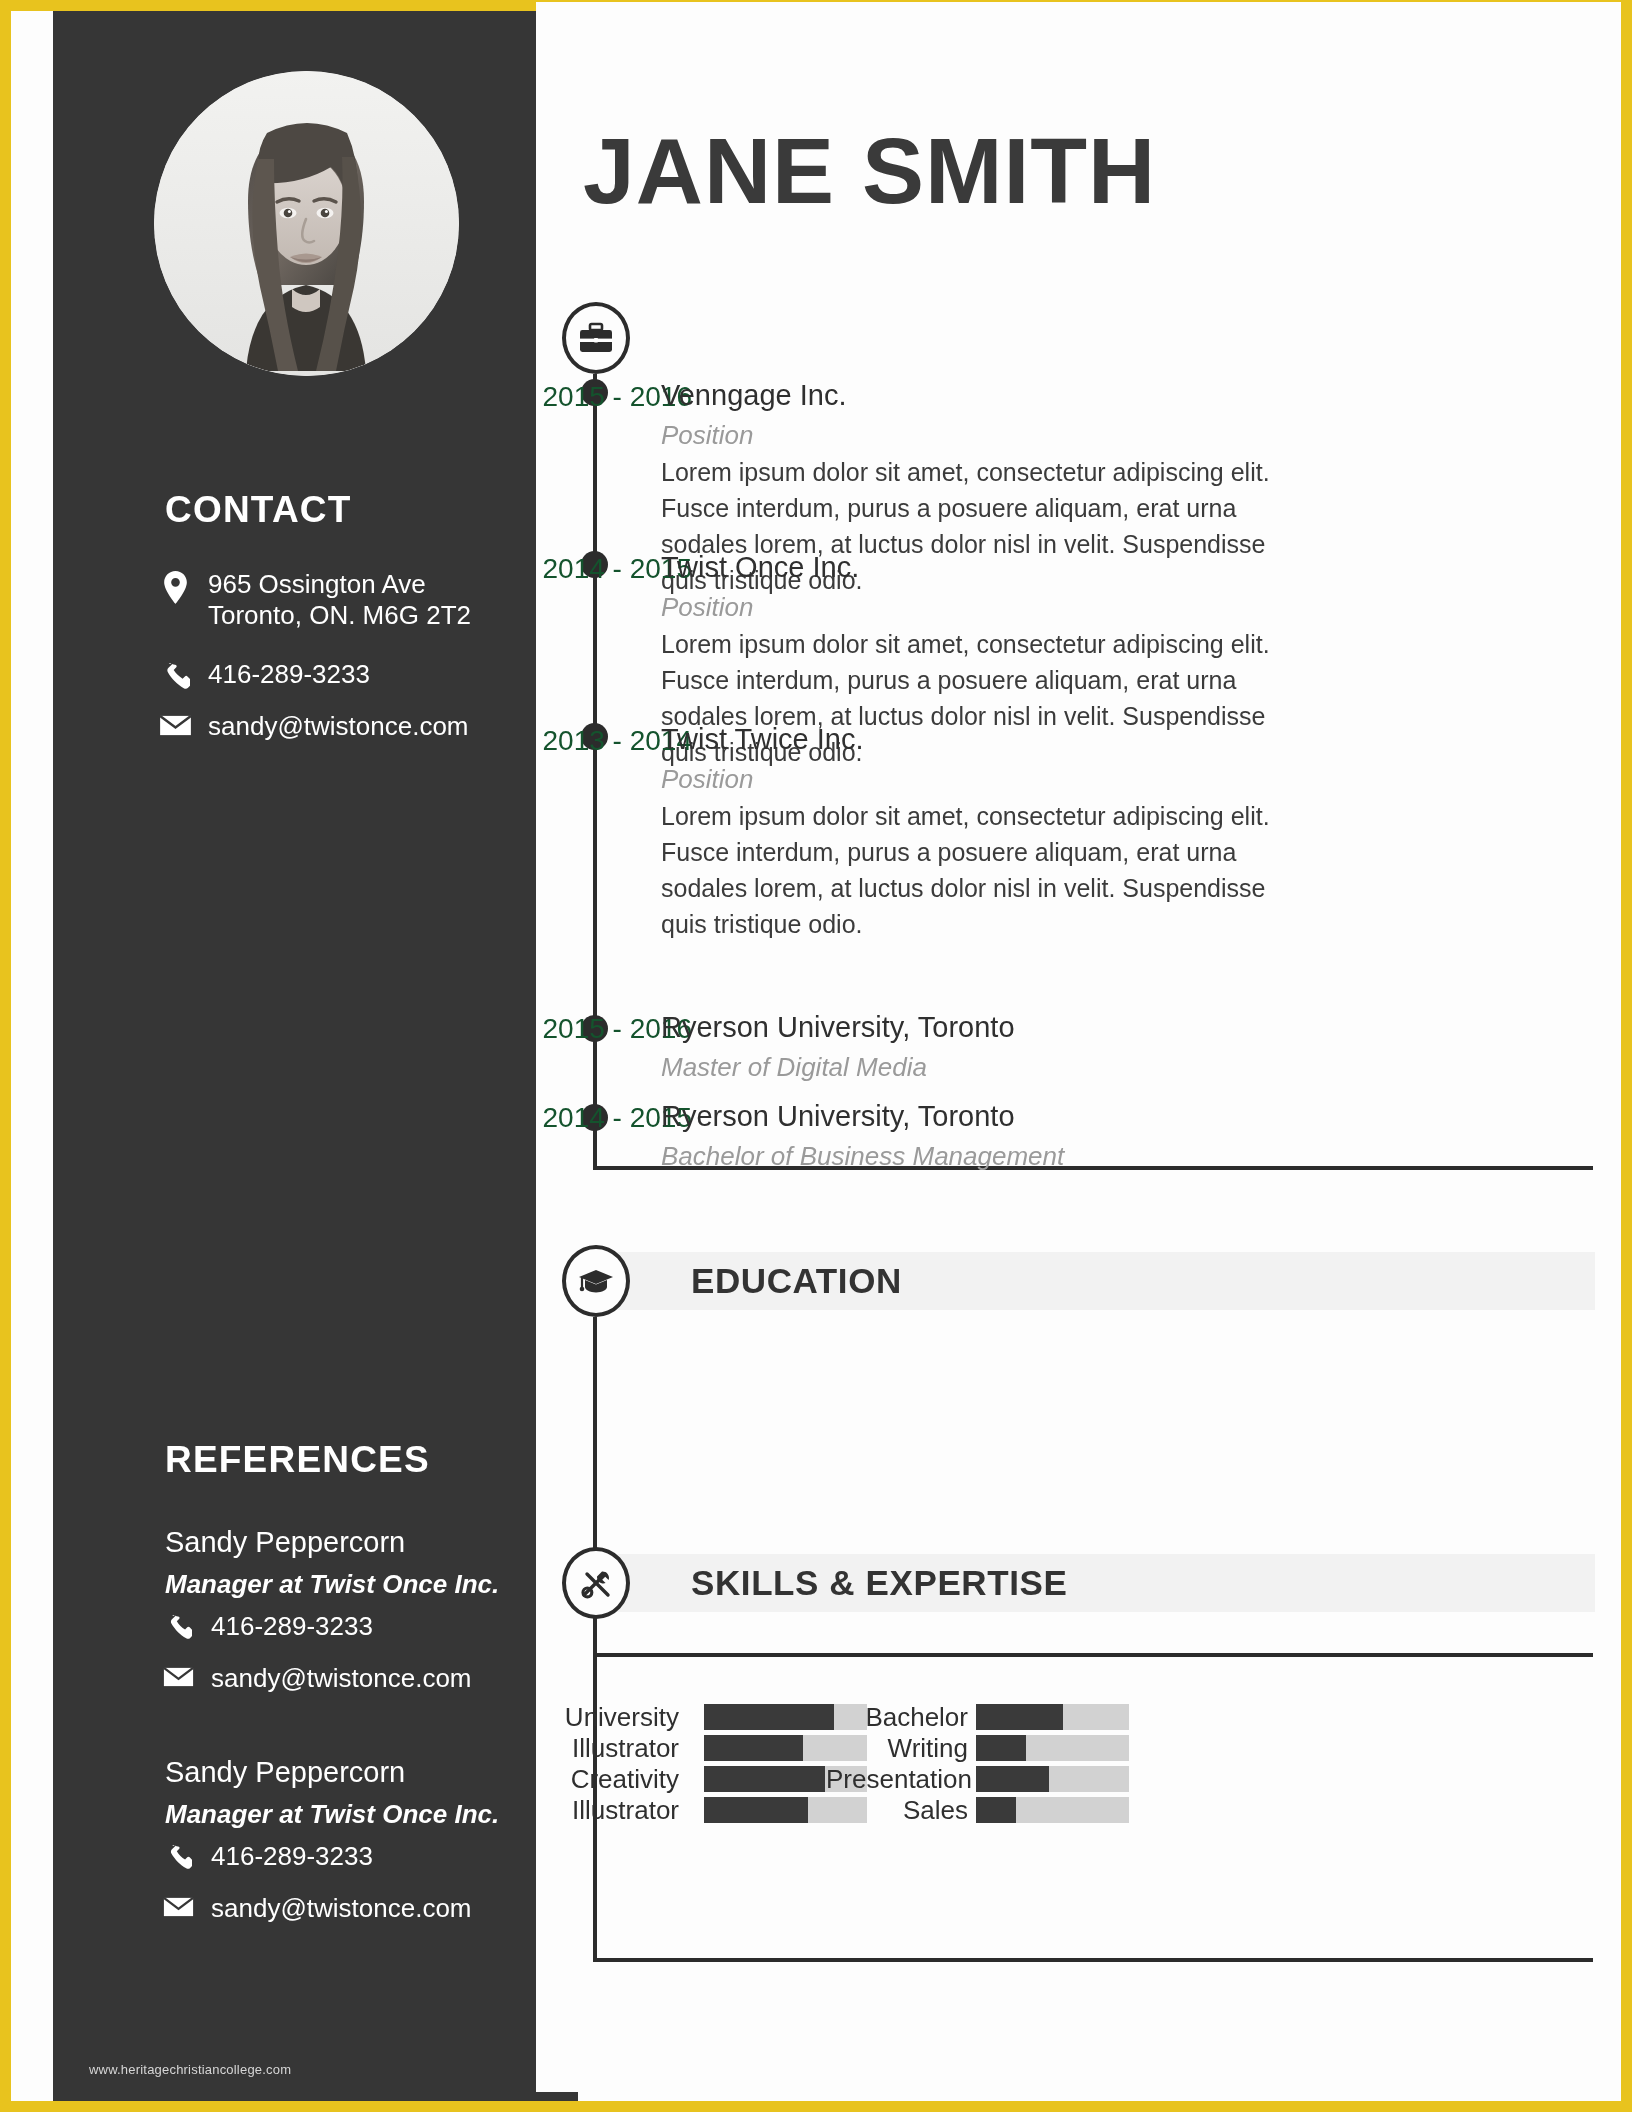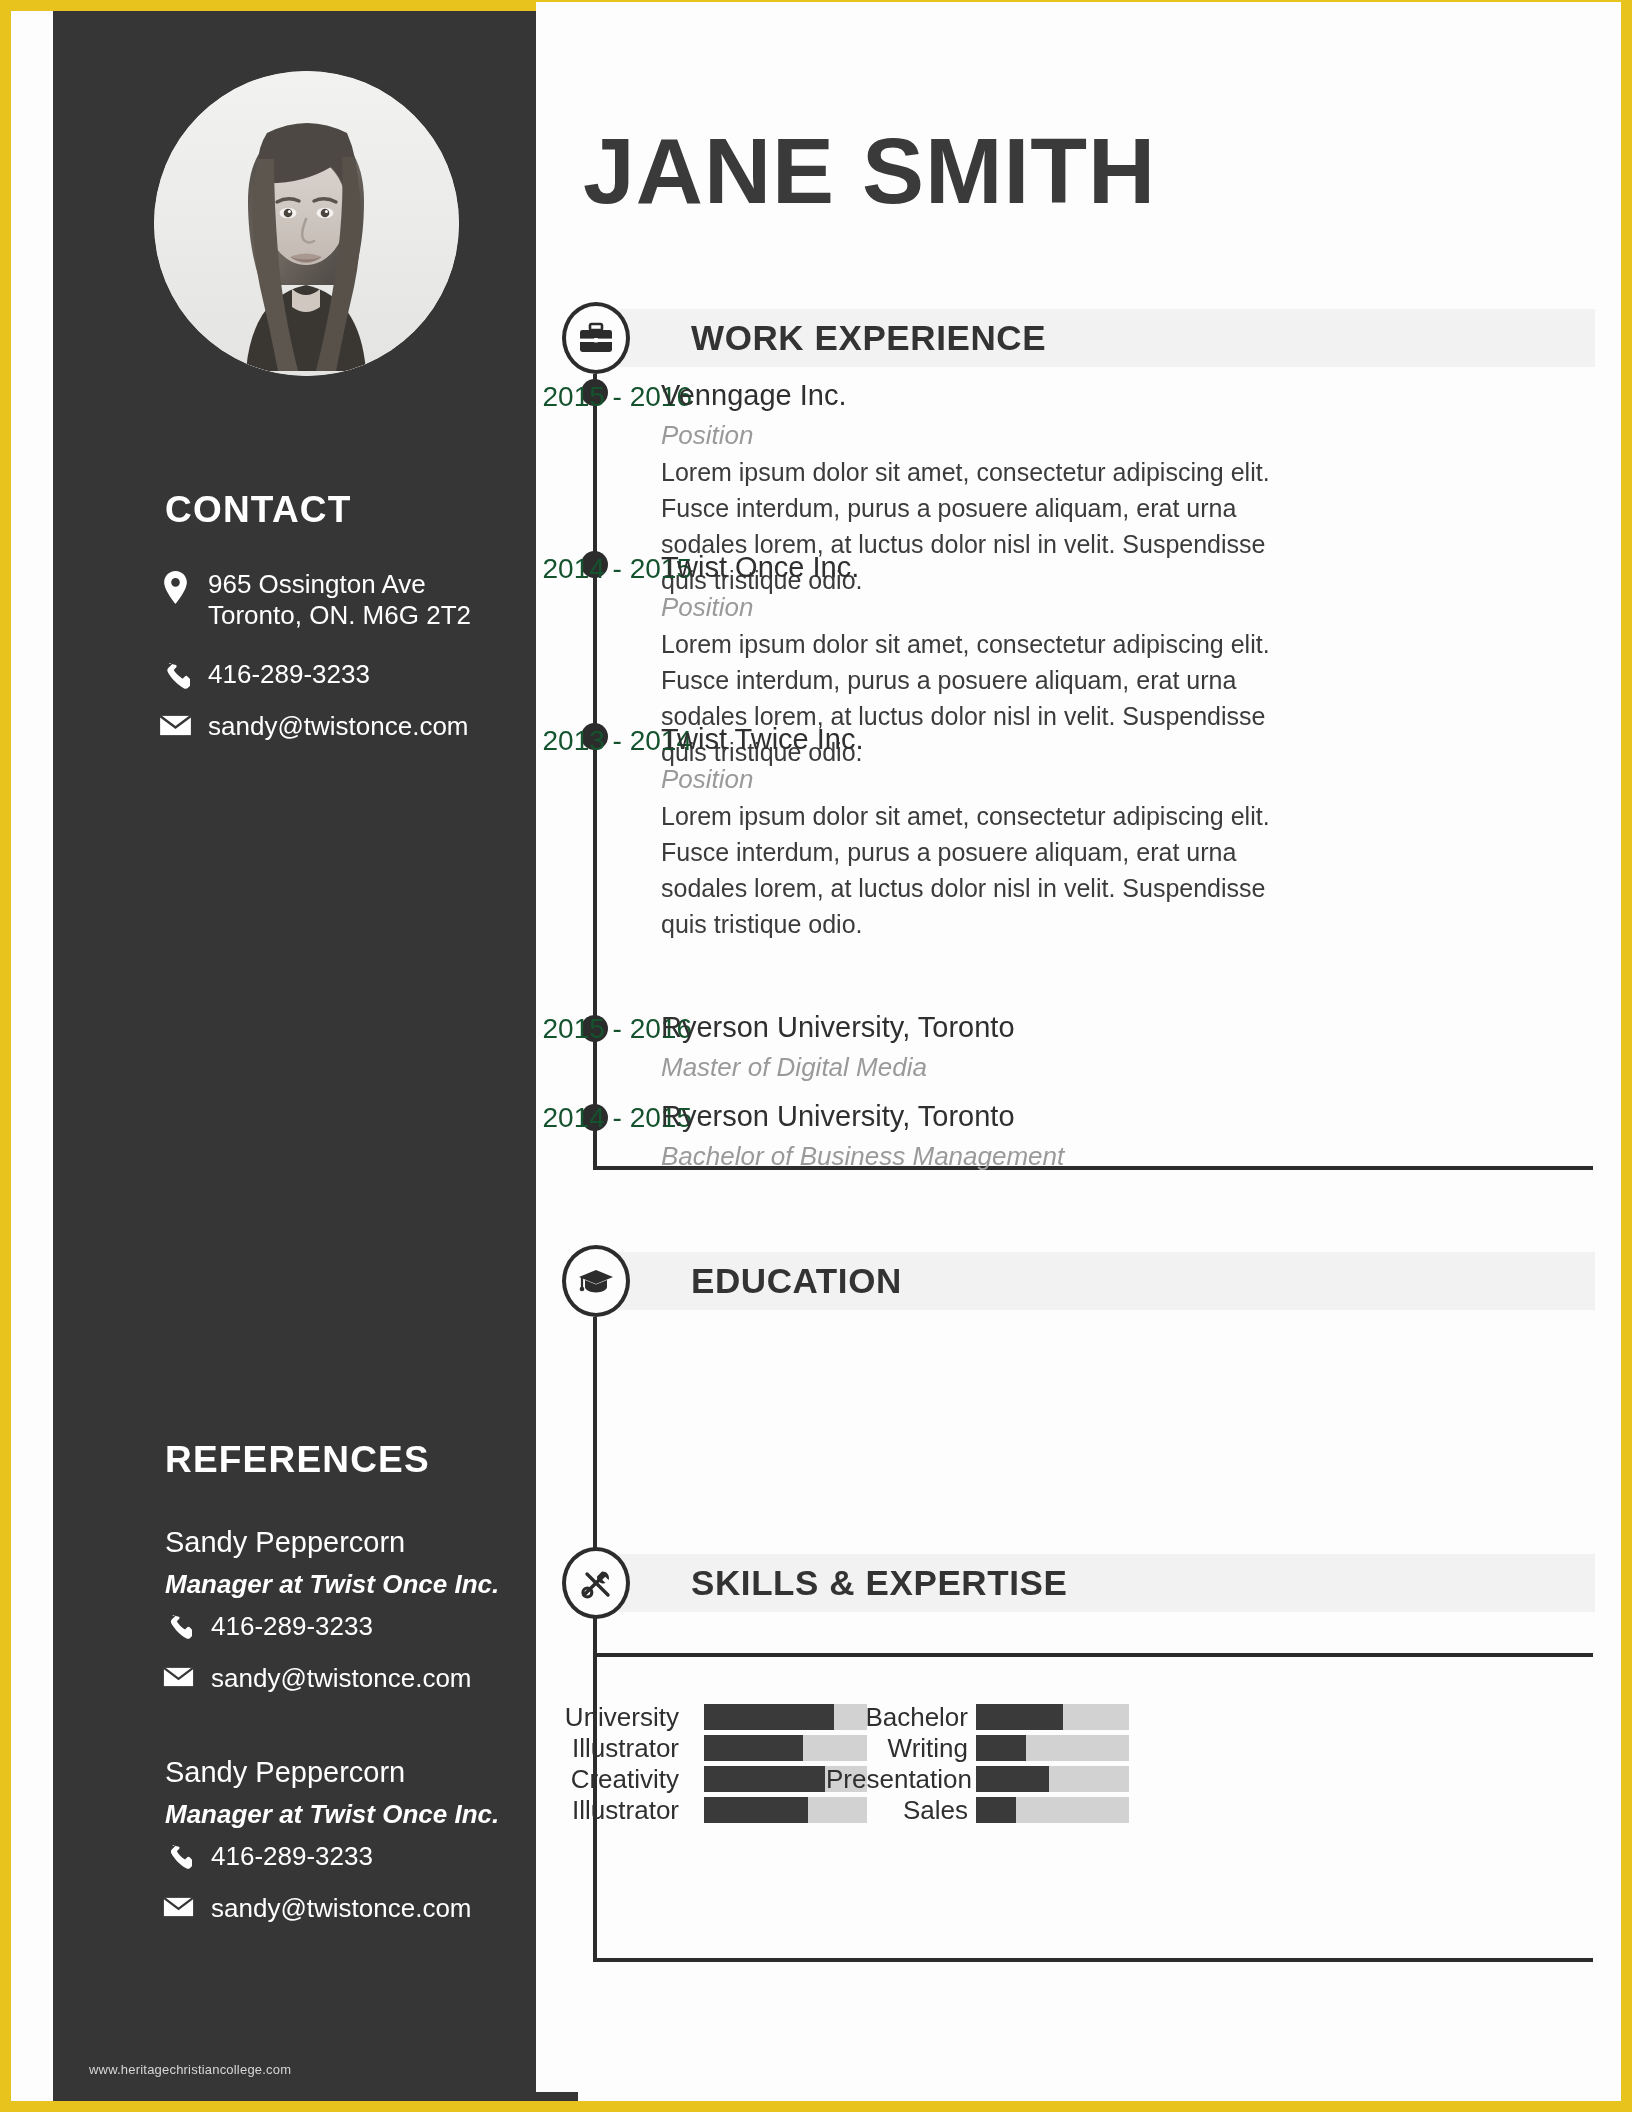--- a/index.html
+++ b/index.html
@@ -355,23 +355,20 @@
       <span class="txt">sandy@twistonce.com</span>
     </div>
 
     <div class="watermark">www.heritagechristiancollege.com</div>
   </div>
 
   <div class="main">
 
     <div class="name">JANE SMITH</div>
 
-    <div class="sec-bar" style="top:307px;">
-      <span class="sec-title">WORK EXPERIENCE</span>
-    </div>
     <div class="badge" style="top:300px;">
       <svg width="36" height="32" viewBox="0 0 36 32">
         <rect x="12" y="2" width="12" height="6" rx="1.6" fill="none" stroke="#2c2c2c" stroke-width="2.6"></rect>
         <rect x="2" y="8" width="32" height="22" rx="2.4" fill="#2c2c2c"></rect>
         <rect x="2" y="16.6" width="32" height="3.4" fill="#ffffff"></rect>
         <rect x="16" y="16" width="4" height="4.6" rx="0.8" fill="#ffffff"></rect>
       </svg>
     </div>
 
     <div class="tl-line" style="left:57px; top:372px; height:796px;"></div>

